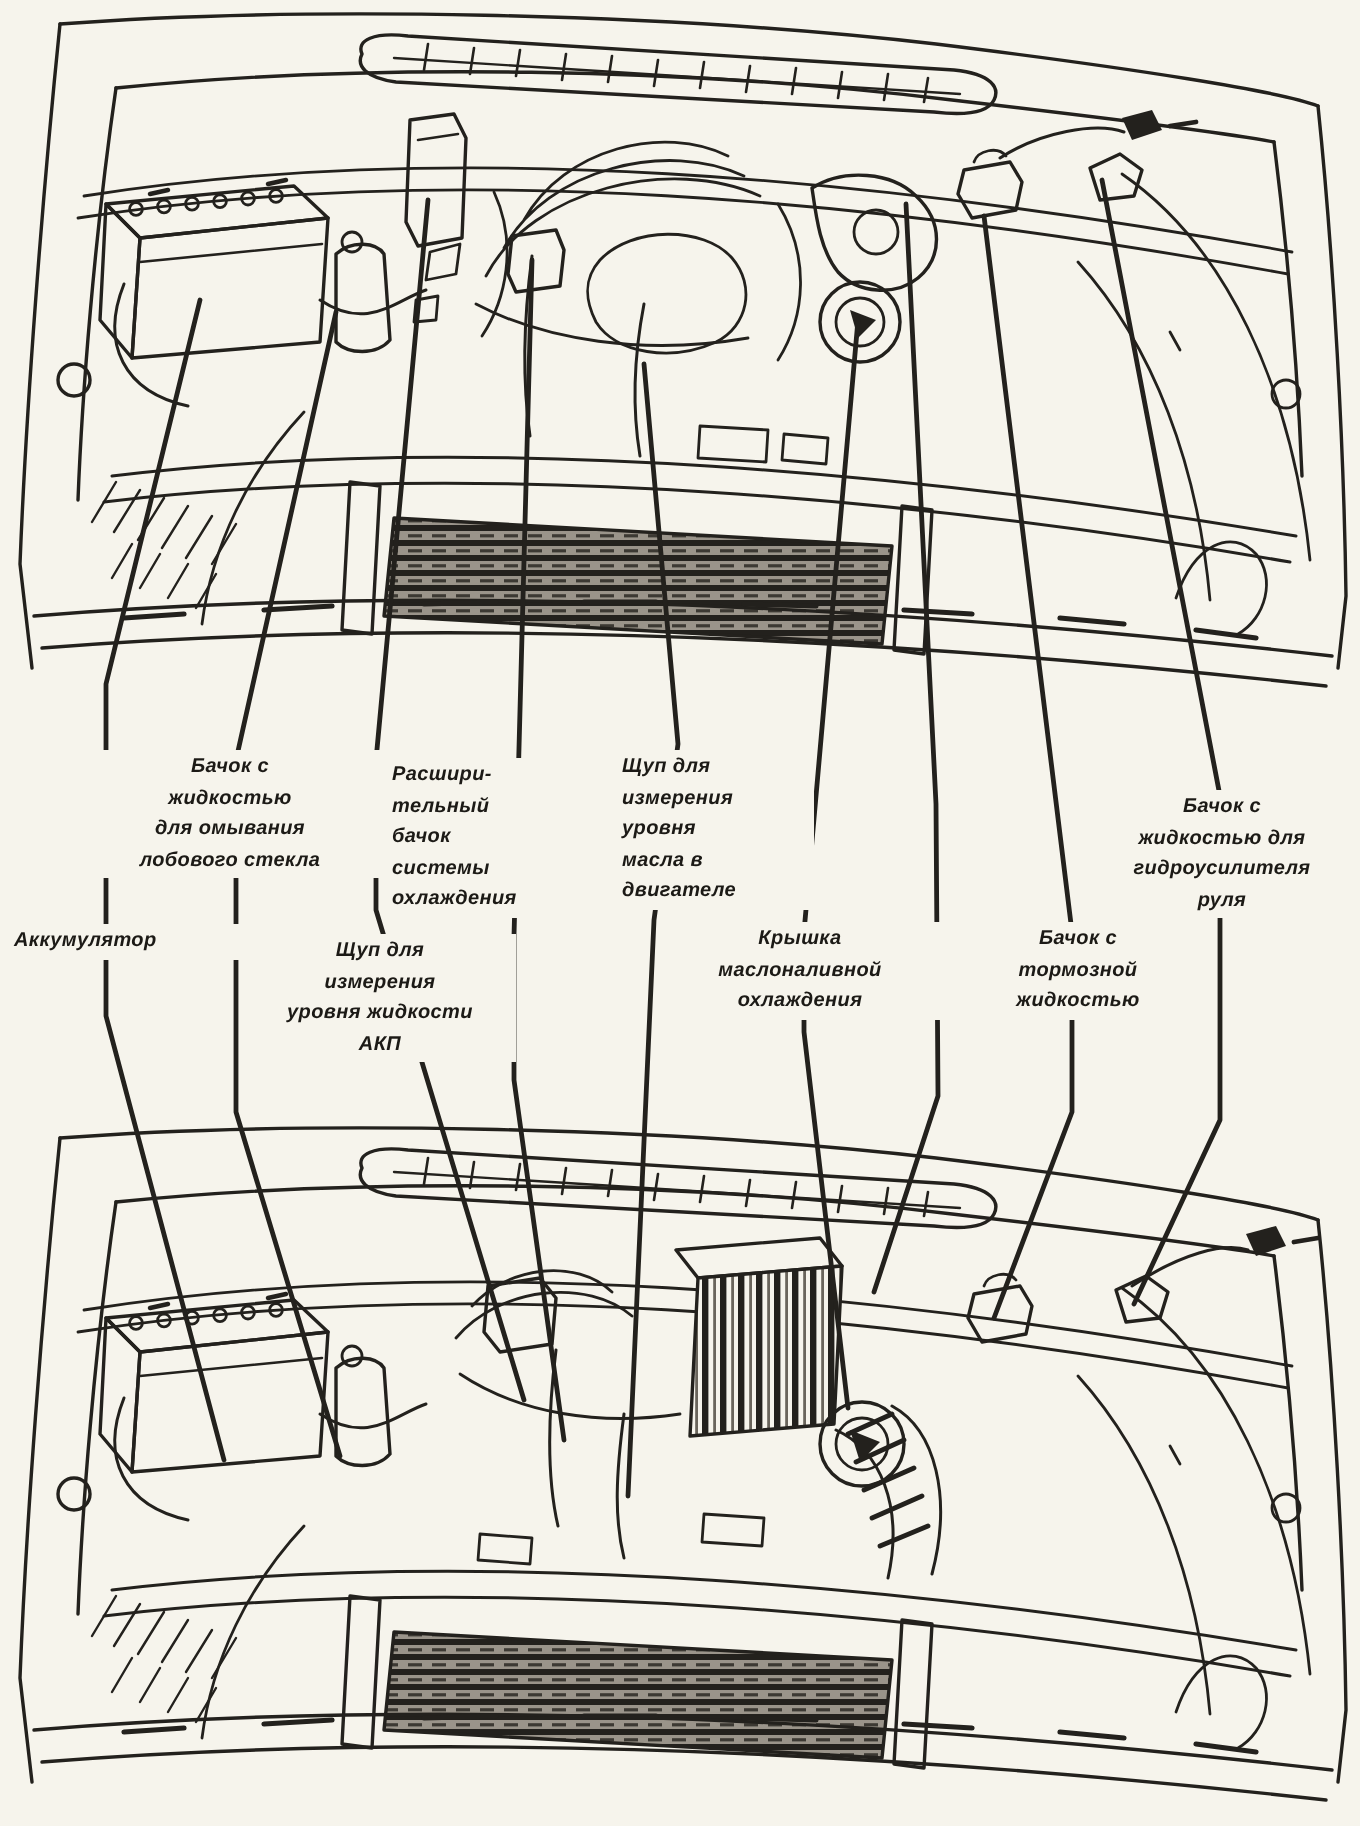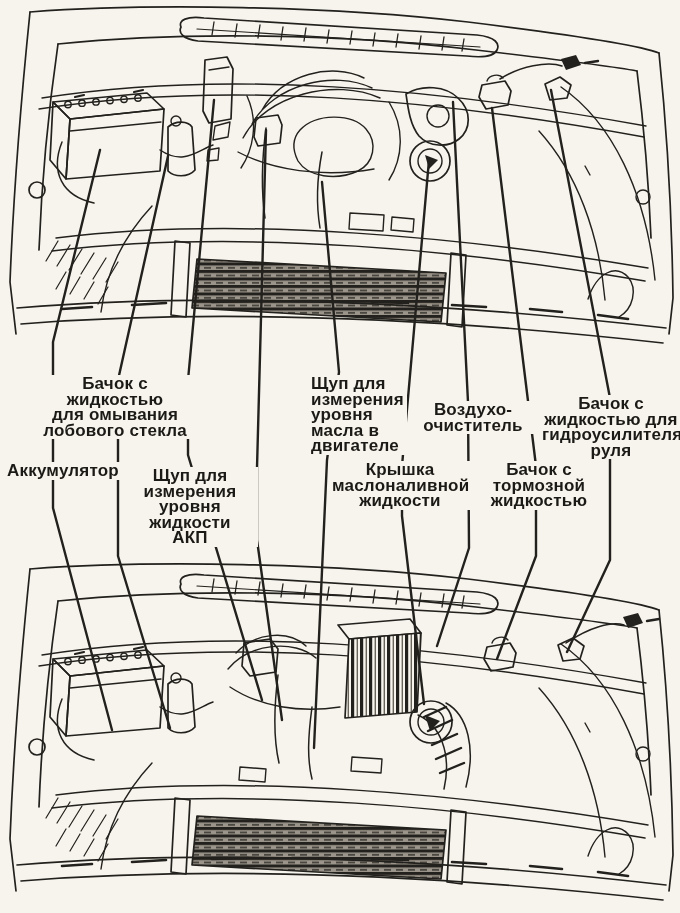--- a/index.html
+++ b/index.html
@@ -4,24 +4,25 @@
 <style>
   html,body{margin:0;padding:0;background:#dedacd;}
   .page{
     position:relative;width:680px;height:913px;margin:0 auto;
     background:#f6f4ec;overflow:hidden;
     font-family:"Liberation Sans",sans-serif;
   }
   .art{position:absolute;left:0;top:0;z-index:1;}
   .lbl{
     position:absolute;z-index:2;
-    font-weight:bold;font-size:17px;line-height:15.5px;
+    font-weight:bold;font-size:10px;line-height:15.5px;
     color:#1c1a16;letter-spacing:.2px;
     white-space:pre-line;background:#f6f4ec;
     padding:1px 2px;
+    font-style:italic;
   }
   .lbl-washer   {left:34px;  top:375px; width:158px; text-align:center;}
   .lbl-expansion{left:194px; top:379px; width:100px; text-align:left;}
   .lbl-oildip   {left:309px; top:375px; width:94px;  text-align:left;}
   .lbl-air      {left:412px; top:401px; width:118px; text-align:center;}
   .lbl-ps       {left:540px; top:395px; width:138px; text-align:center;}
   .lbl-battery  {left:5px;   top:462px; width:112px; text-align:left;}
   .lbl-akp      {left:122px; top:467px; width:132px; text-align:center;}
   .lbl-cap      {left:330px; top:461px; width:136px; text-align:center;}
   .lbl-brake    {left:477px; top:461px; width:120px; text-align:center;}
@@ -163,36 +164,39 @@
       <path d="M453,102 L468,402 L469,548 L437,646"></path>
       <path d="M492,108 L536,466 L536,556 L497,659"></path>
       <path d="M551,90 L610,398 L610,560 L567,652"></path>
     </g>
   </svg>
 
   <div class="lbl lbl-washer">Бачок с
 жидкостью
 для омывания
 лобового стекла</div>
+  <div class="lbl lbl-expansion">Расшири-
+тельный
+бачок
+системы
+охлаждения</div>
   <div class="lbl lbl-oildip">Щуп для
 измерения
 уровня
 масла в
 двигателе</div>
-  <div class="lbl lbl-air">Воздухо-
-очиститель</div>
   <div class="lbl lbl-ps">Бачок с
 жидкостью для
 гидроусилителя
 руля</div>
   <div class="lbl lbl-battery">Аккумулятор</div>
   <div class="lbl lbl-akp">Щуп для
 измерения
 уровня жидкости
 АКП</div>
   <div class="lbl lbl-cap">Крышка
 маслоналивной
-жидкости</div>
+охлаждения</div>
   <div class="lbl lbl-brake">Бачок с
 тормозной
 жидкостью</div>
 
 </div>
 
 </body></html>

